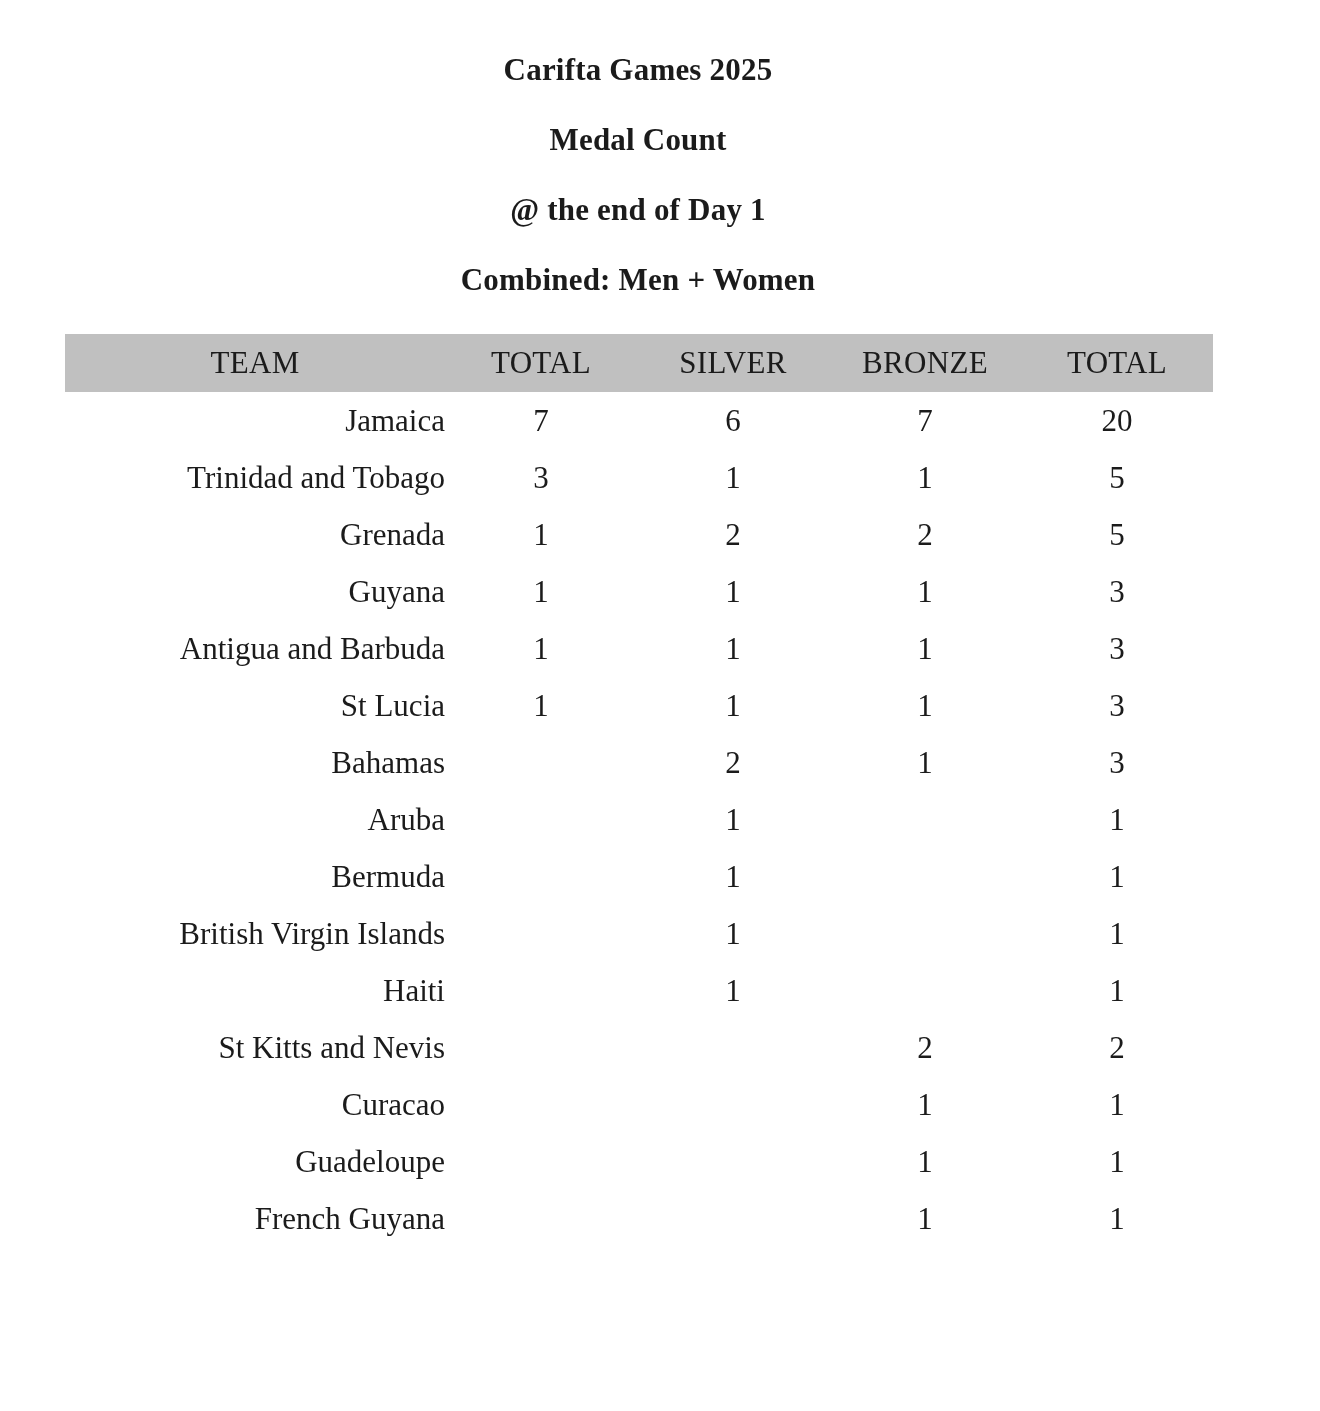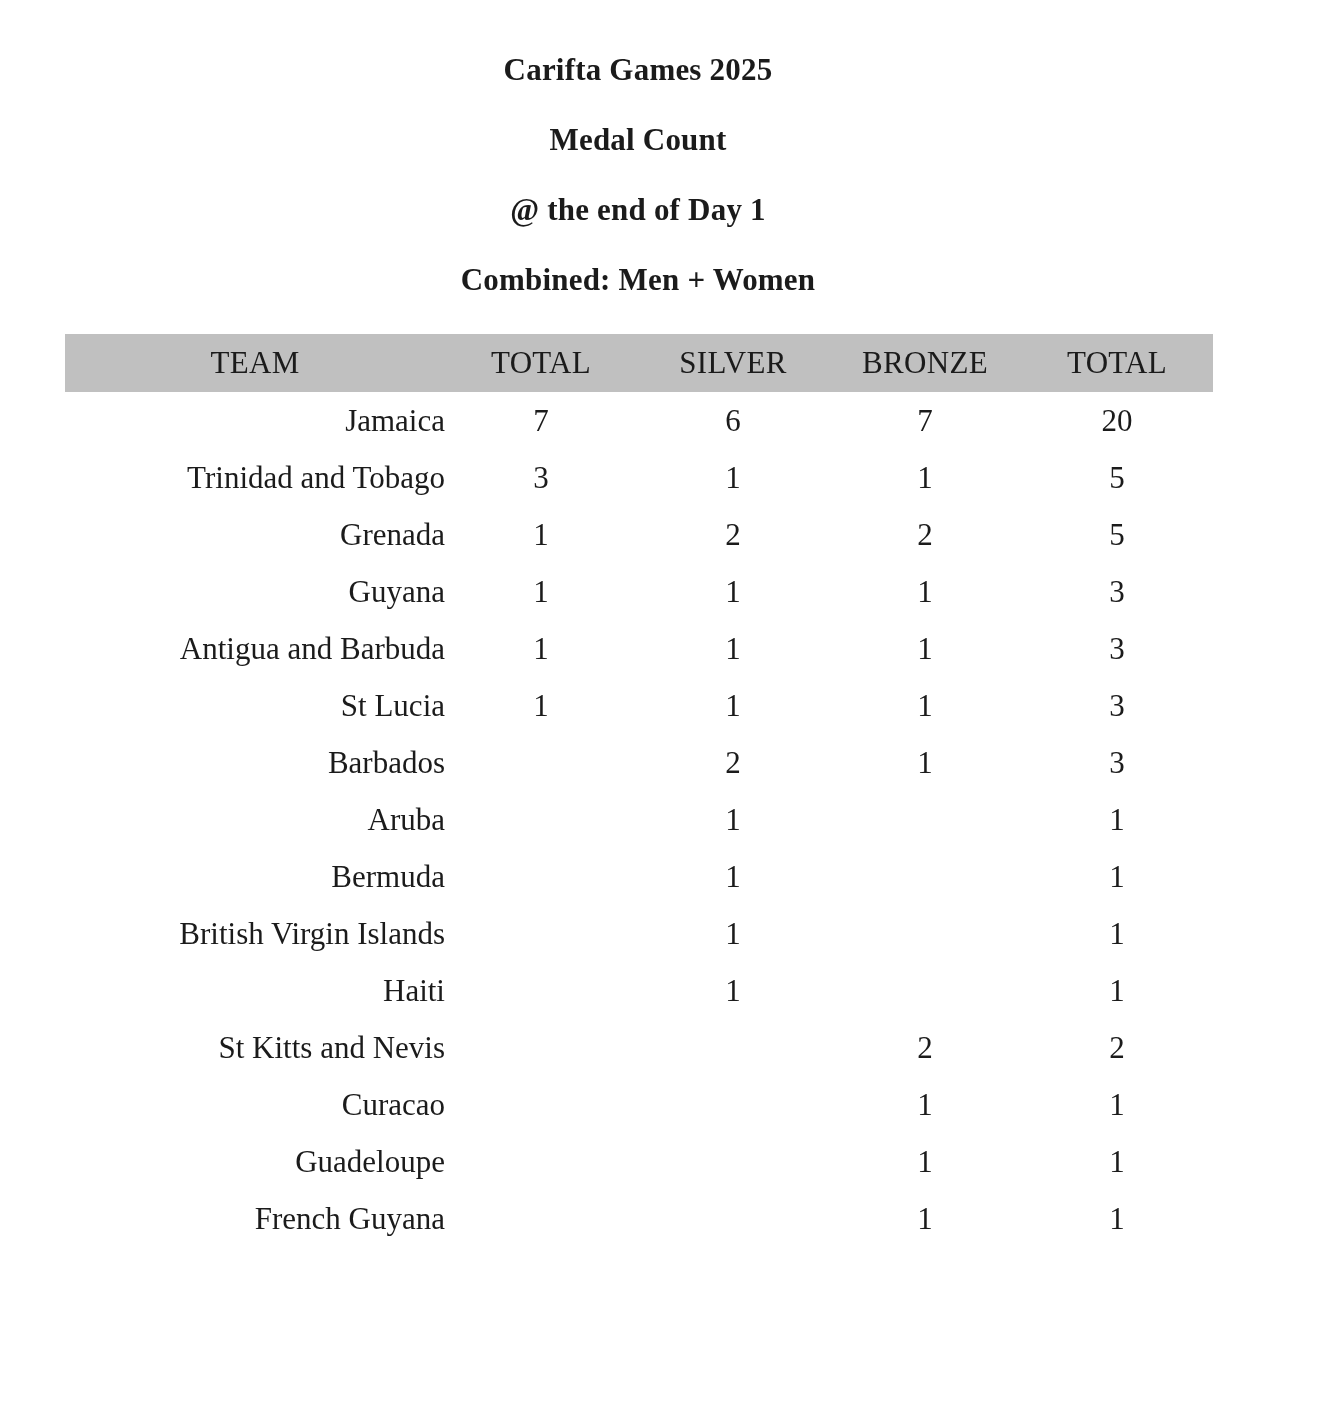--- a/index.html
+++ b/index.html
@@ -131,21 +131,21 @@
           <td class="num-cell">3</td>
         </tr>
         <tr>
           <td class="team-cell">St Lucia</td>
           <td class="num-cell">1</td>
           <td class="num-cell">1</td>
           <td class="num-cell">1</td>
           <td class="num-cell">3</td>
         </tr>
         <tr>
-          <td class="team-cell">Barbados</td>
+          <td class="team-cell">Bahamas</td>
           <td class="num-cell"></td>
           <td class="num-cell">2</td>
           <td class="num-cell">1</td>
           <td class="num-cell">3</td>
         </tr>
         <tr>
           <td class="team-cell">Aruba</td>
           <td class="num-cell"></td>
           <td class="num-cell">1</td>
           <td class="num-cell"></td>

